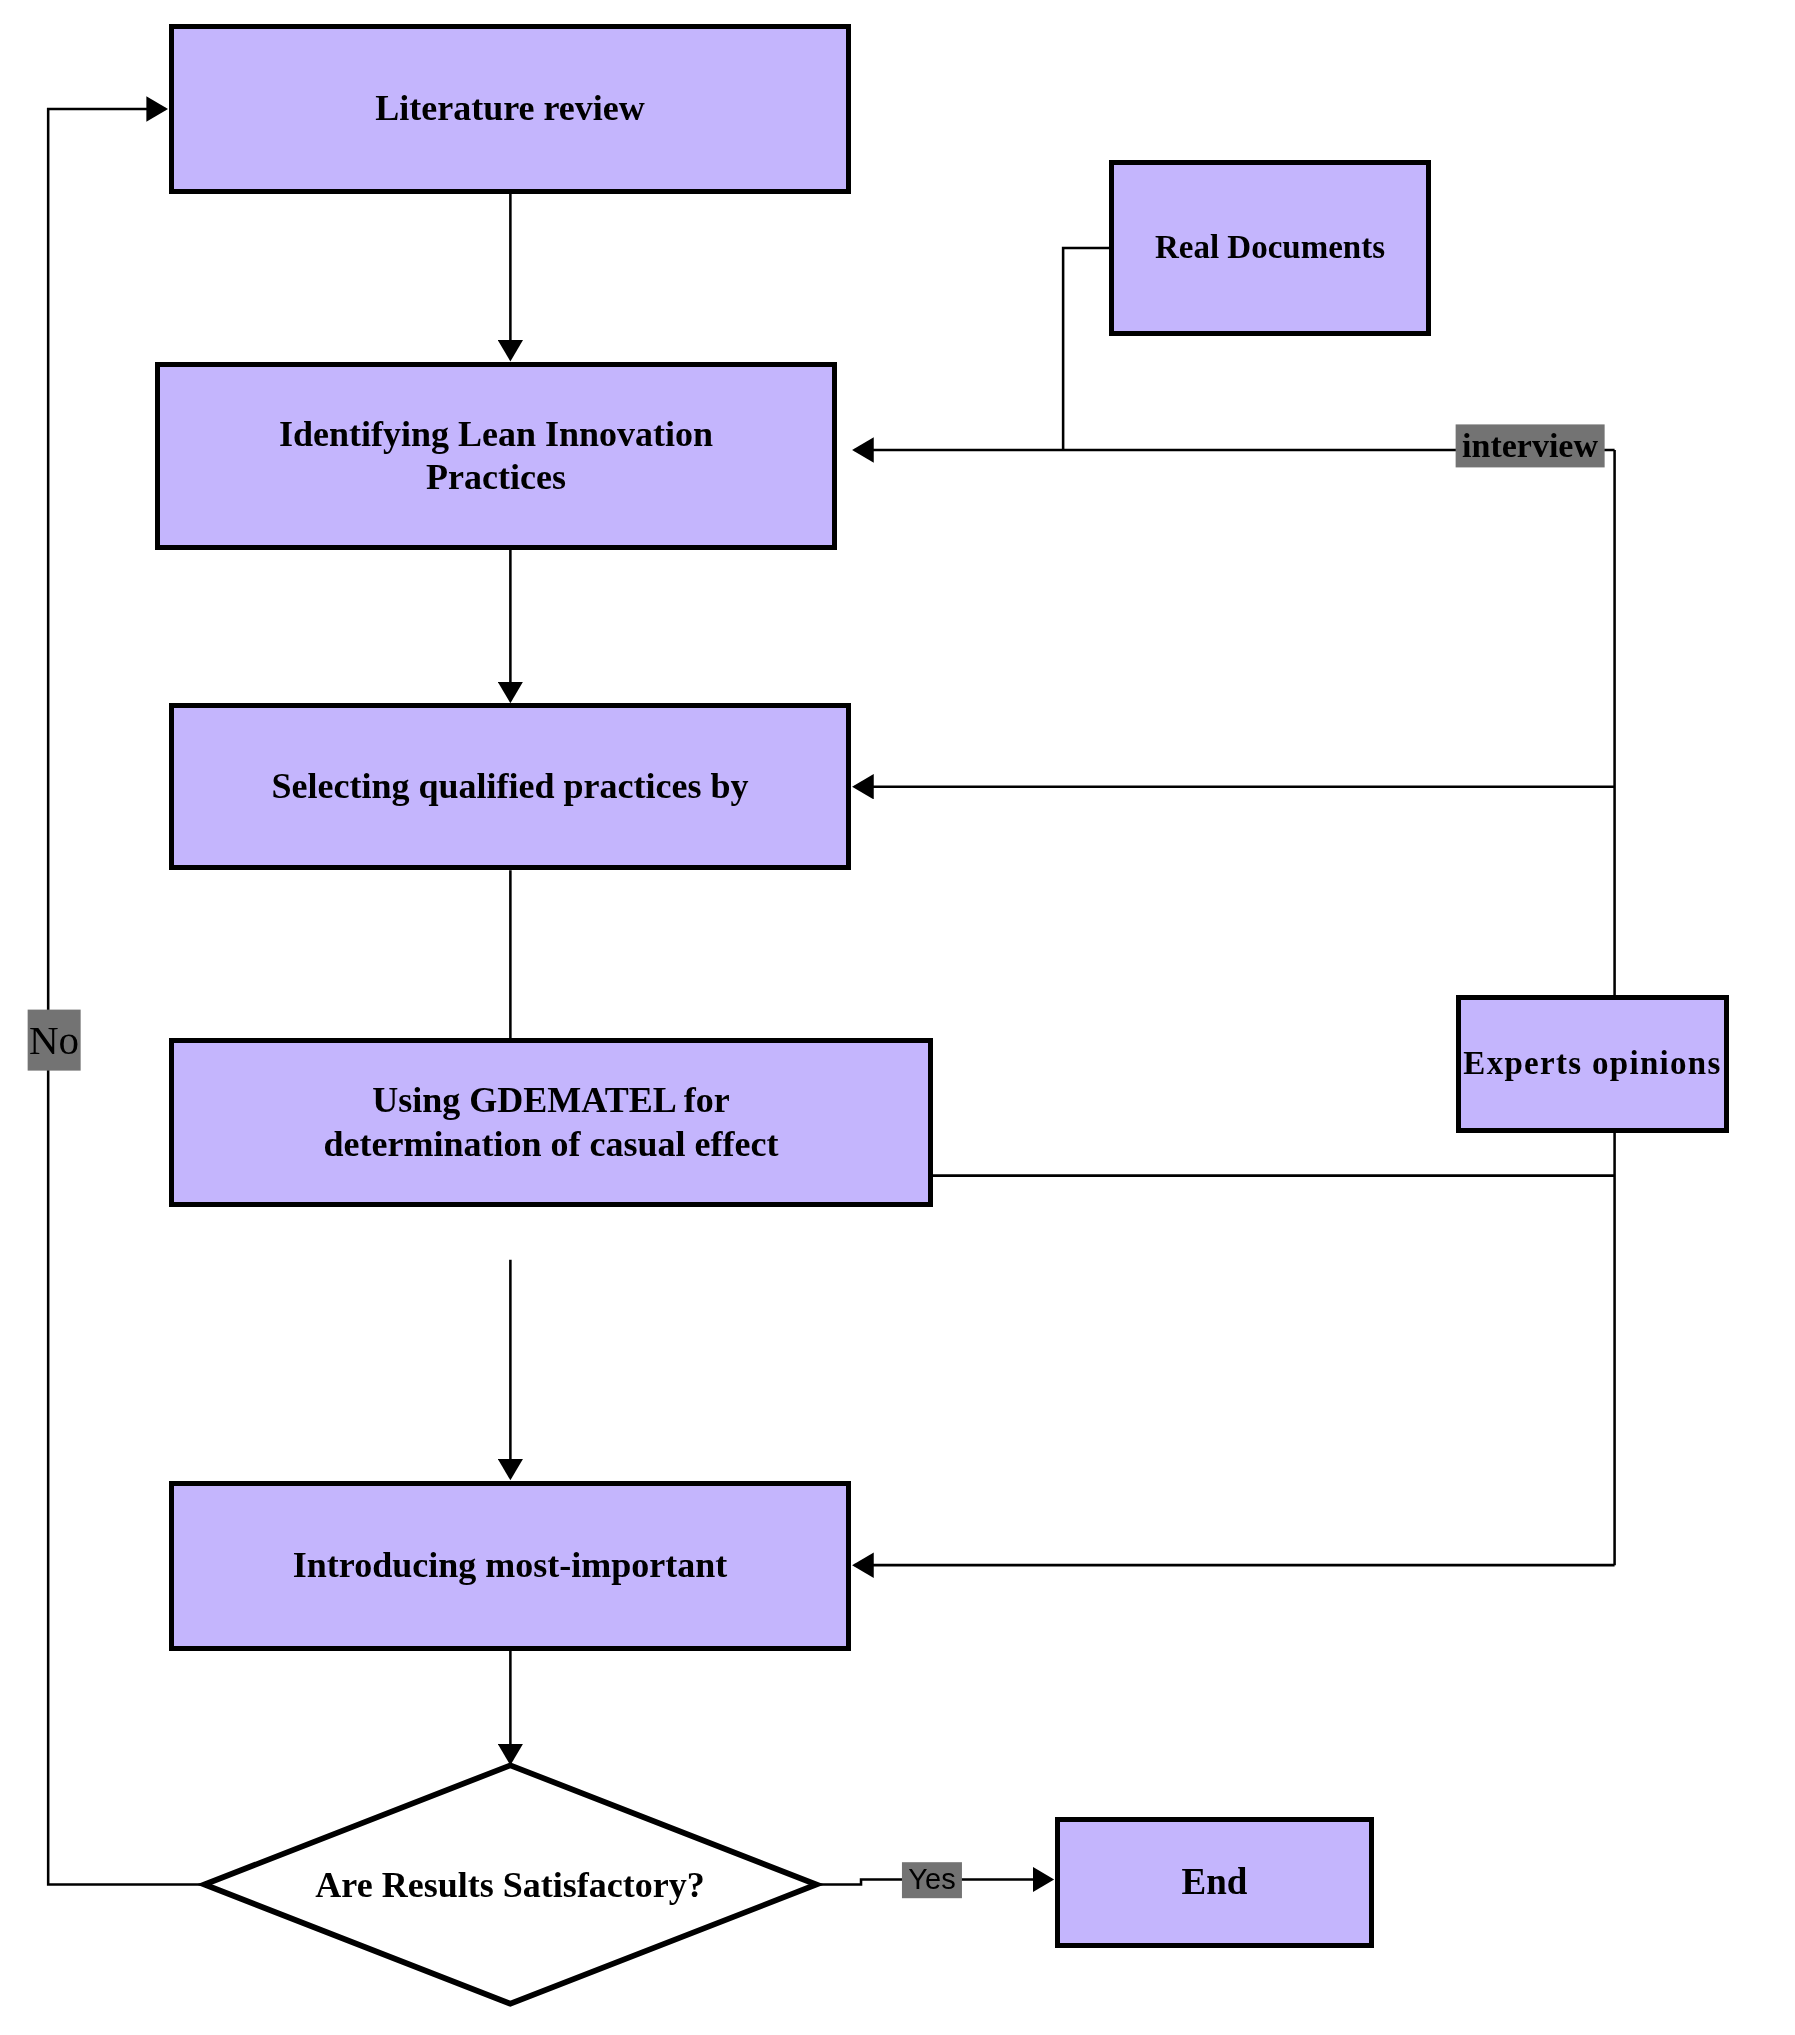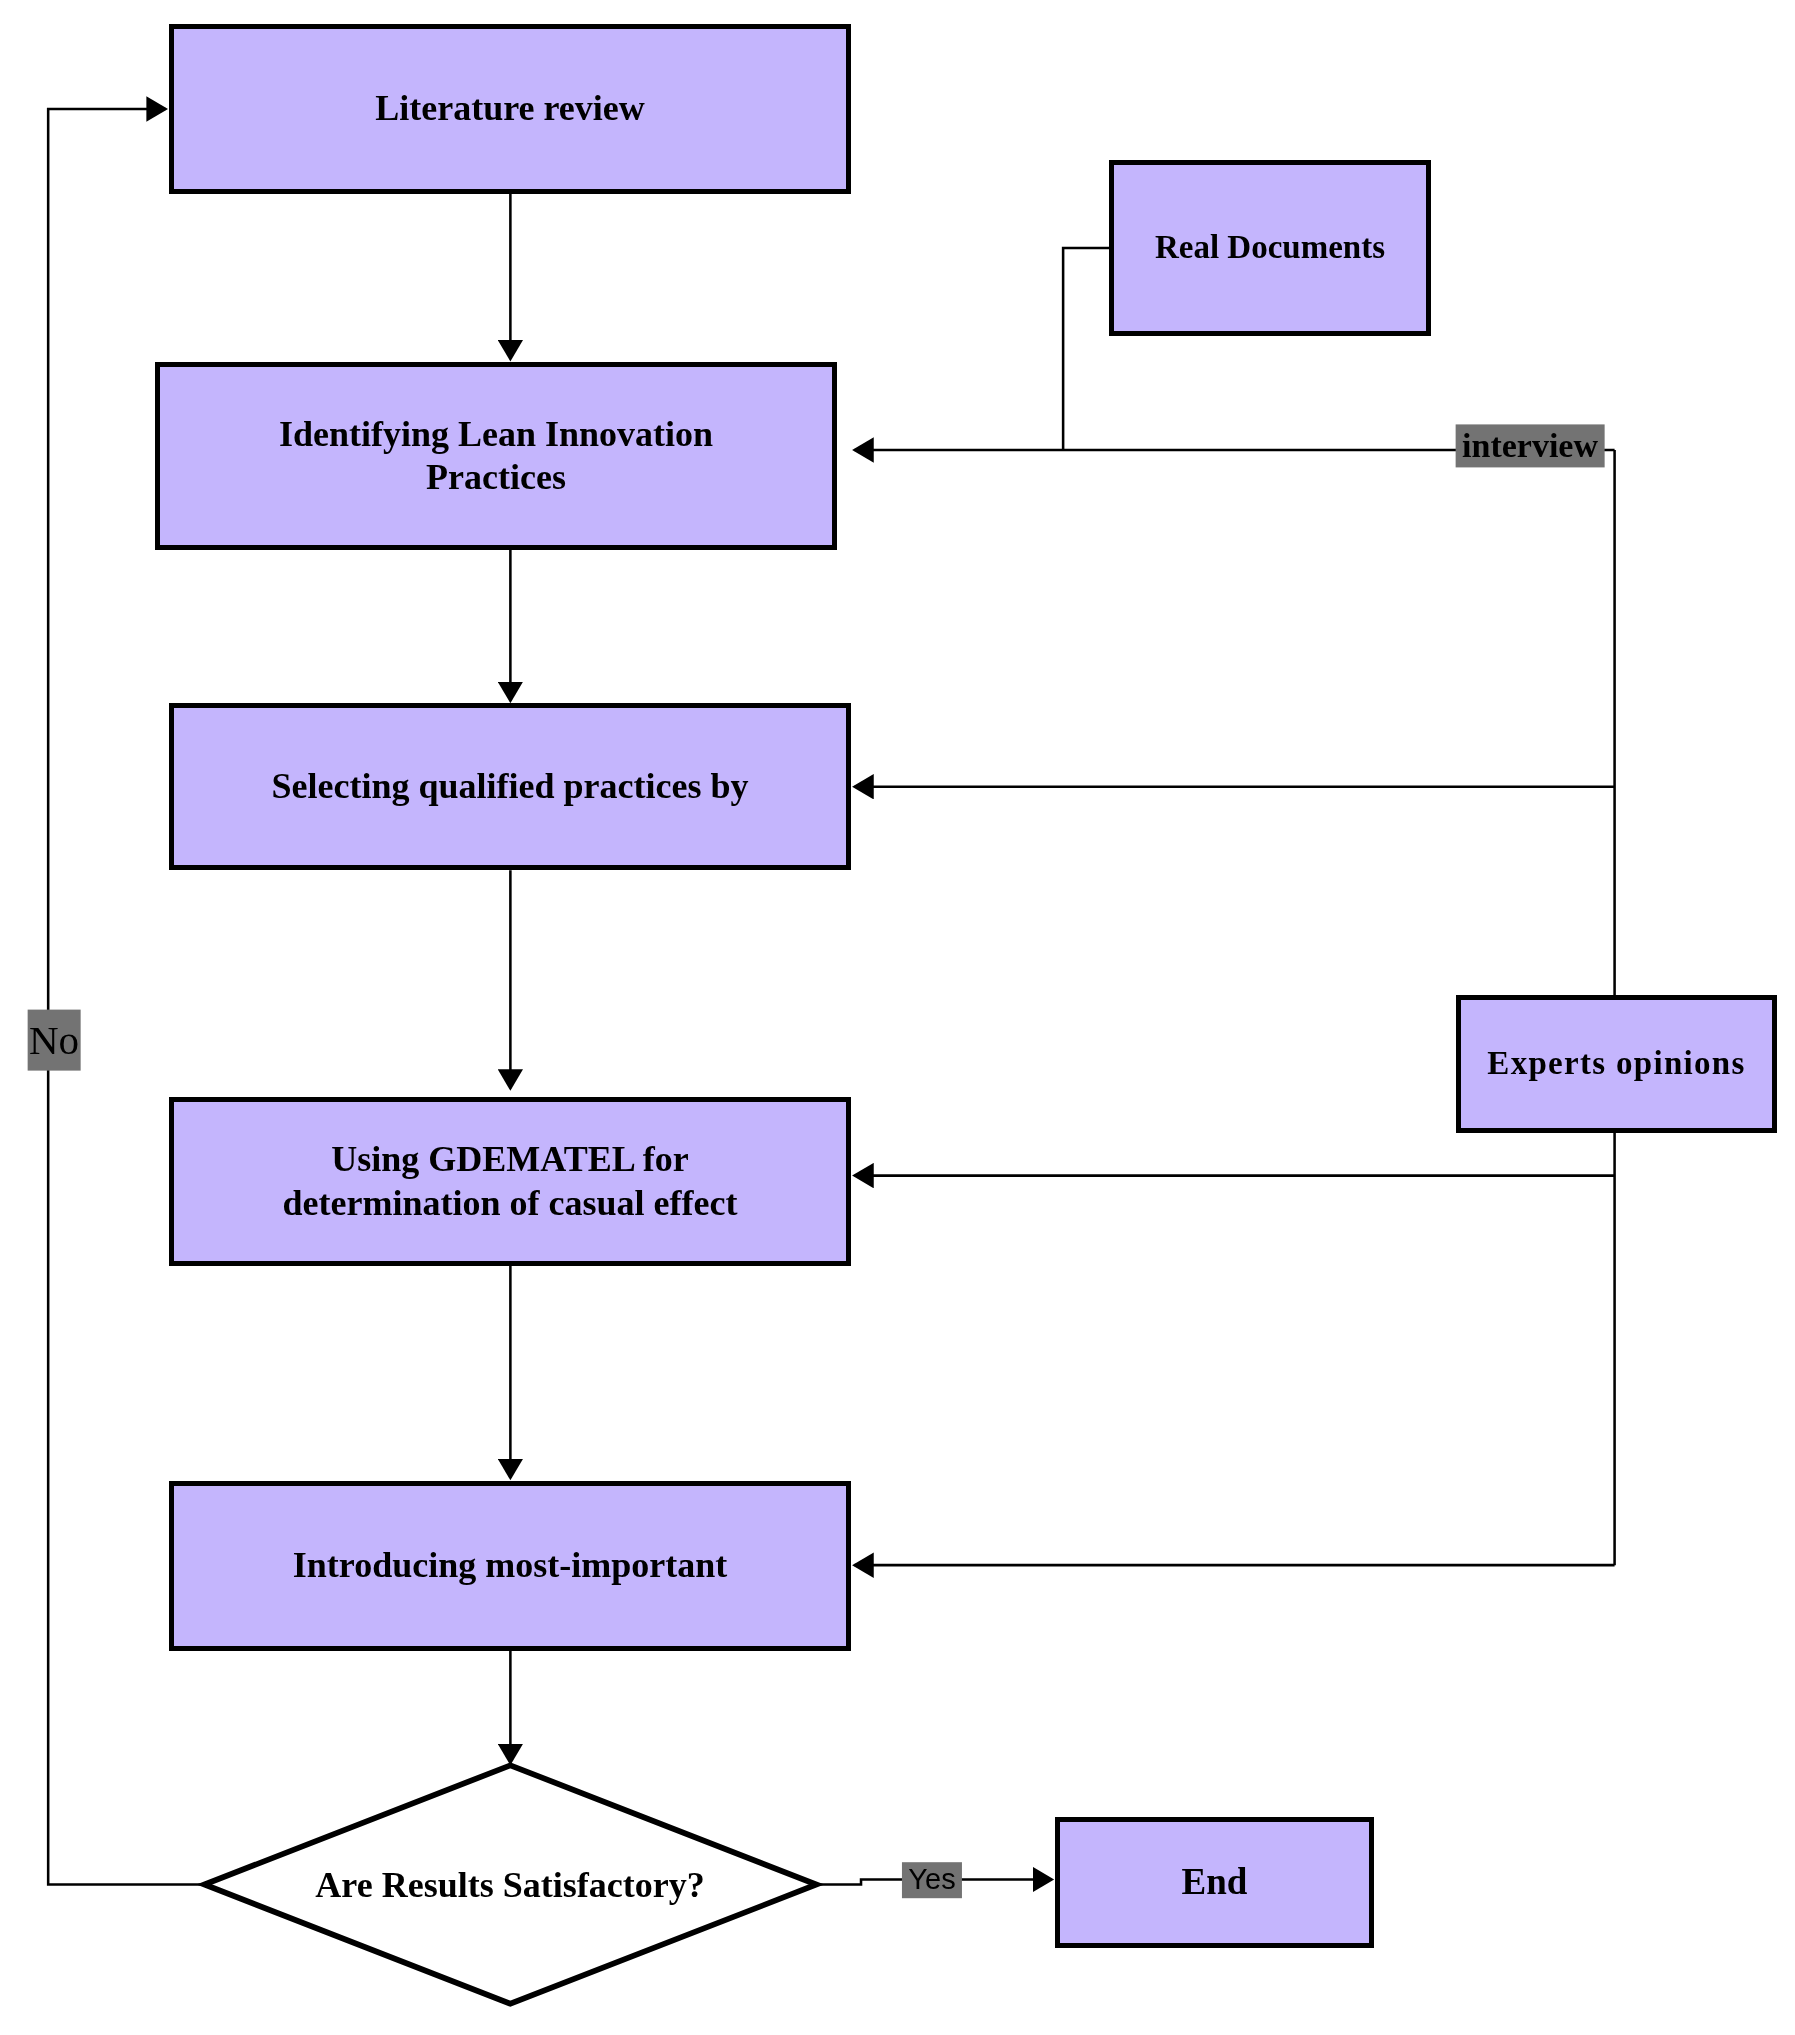--- a/index.html
+++ b/index.html
@@ -68,40 +68,40 @@
       <span>Practices</span>
     </div>
   </div>
 
   <div class="node" id="n-selecting" style="left:169px;top:703px;width:682px;height:167px;">
     <div class="lbl">
       <span>Selecting qualified practices by</span>
     </div>
   </div>
 
-  <div class="node" id="n-gdematel" style="left:169px;top:1097px;width:682px;height:169px;">
+  <div class="node" id="n-gdematel" style="left:169px;top:1038px;width:764px;height:169px;">
     <div class="lbl">
       <span>Using GDEMATEL for</span>
       <span>determination of casual effect</span>
     </div>
   </div>
 
   <div class="node" id="n-introducing" style="left:169px;top:1481px;width:682px;height:170px;">
     <div class="lbl">
       <span>Introducing most-important</span>
     </div>
   </div>
 
   <div class="node" id="n-realdocs" style="left:1109px;top:160px;width:322px;height:176px;">
     <div class="lbl">
       <span>Real Documents</span>
     </div>
   </div>
 
-  <div class="node" id="n-experts" style="left:1456px;top:995px;width:321px;height:138px;">
+  <div class="node" id="n-experts" style="left:1456px;top:995px;width:273px;height:138px;">
     <div class="lbl">
       <span>Experts opinions</span>
     </div>
   </div>
 
   <div class="node" id="n-end" style="left:1055px;top:1817px;width:319px;height:131px;">
     <div class="lbl">
       <span>End</span>
     </div>
   </div>

